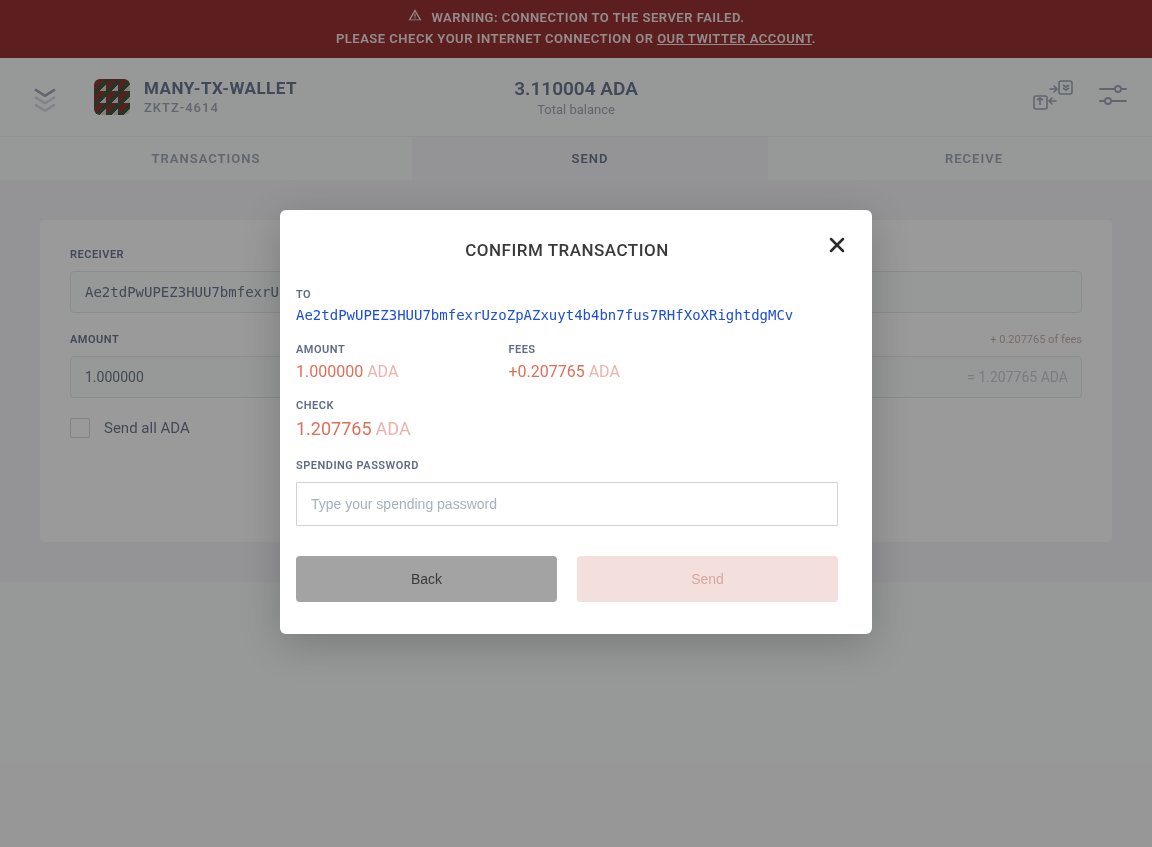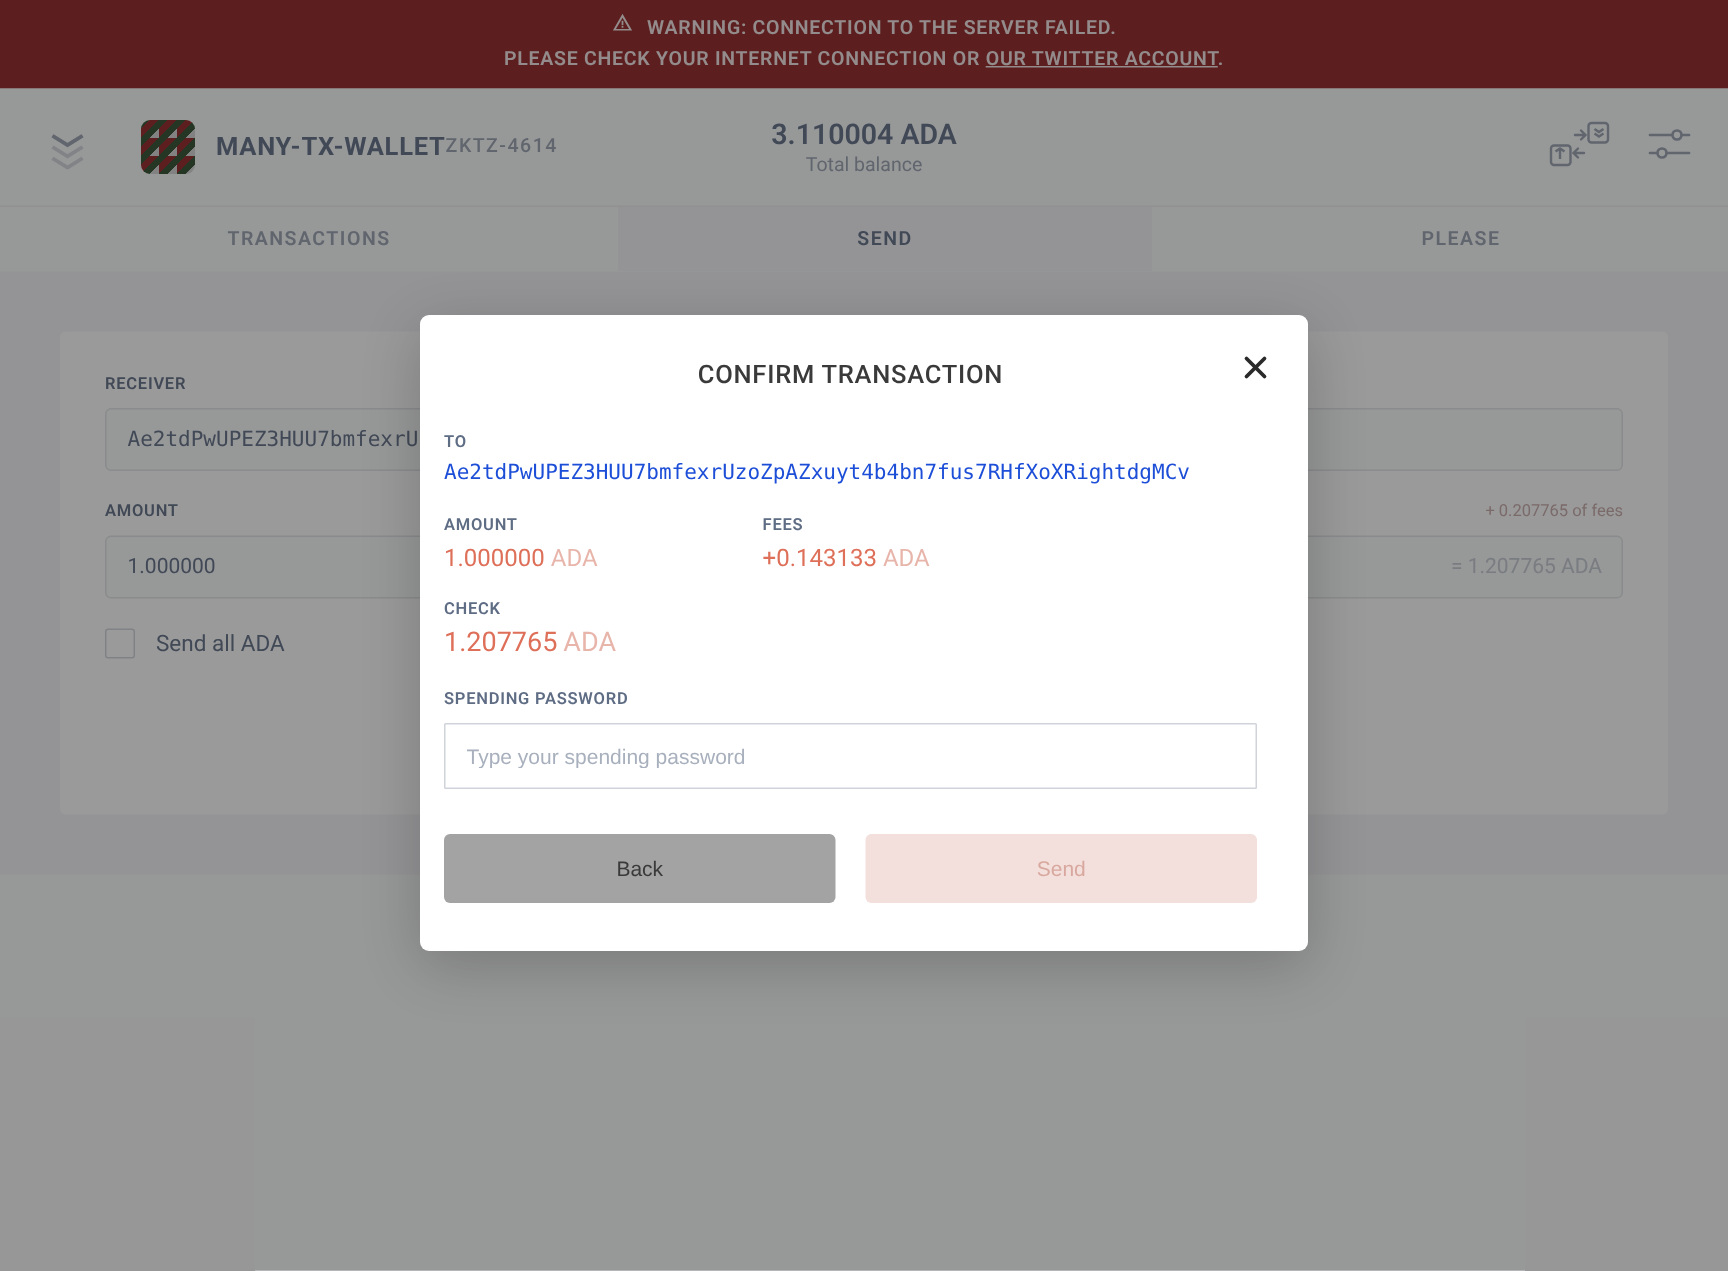--- a/index.html
+++ b/index.html
@@ -54,20 +54,21 @@
     .wallet-icon {
       width: 36px;
       height: 36px;
       border-radius: 6px;
       background: linear-gradient(135deg, #2a4a2a 25%, #8e1e1e 25%, #8e1e1e 50%, #2a4a2a 50%, #2a4a2a 75%, #d4d4d4 75%);
       background-size: 12px 12px;
       margin-right: 14px;
     }
     .wallet-info {
       display: flex;
+      flex-direction: column;
     }
     .wallet-name {
       font-size: 17px;
       font-weight: 700;
       color: #5e6c84;
       letter-spacing: 0.5px;
     }
     .wallet-id {
       font-size: 13px;
       color: #97a0af;
@@ -355,21 +356,21 @@
         <line x1="2" y1="18" x2="28" y2="18"></line>
         <circle cx="10" cy="18" r="3" fill="#fafbfc"></circle>
       </svg>
     </div>
   </div>
 </div>
 
 <div class="tabs">
   <div class="tab">TRANSACTIONS</div>
   <div class="tab active">SEND</div>
-  <div class="tab">PLEASE</div>
+  <div class="tab">RECEIVE</div>
 </div>
 
 <div class="content">
   <div class="form-card">
     <div class="form-group">
       <div class="form-label">RECEIVER</div>
       <input class="form-input" value="Ae2tdPwUPEZ3HUU7bmfexrUzoZ" style="">
     </div>
     <div class="form-group">
       <div class="amount-row">
@@ -405,21 +406,21 @@
     <div class="modal-row">
       <div class="modal-col">
         <div class="modal-label">AMOUNT</div>
         <div class="modal-value">
           <span>1.000000</span><span class="unit">ADA</span>
         </div>
       </div>
       <div class="modal-col">
         <div class="modal-label">FEES</div>
         <div class="modal-value">
-          <span>+0.143133</span><span class="unit">ADA</span>
+          <span>+0.207765</span><span class="unit">ADA</span>
         </div>
       </div>
     </div>
 
     <div class="section-spacer">
       <div class="modal-label">CHECK</div>
       <div class="modal-value modal-total">
         <span>1.207765</span><span class="unit">ADA</span>
       </div>
     </div>

